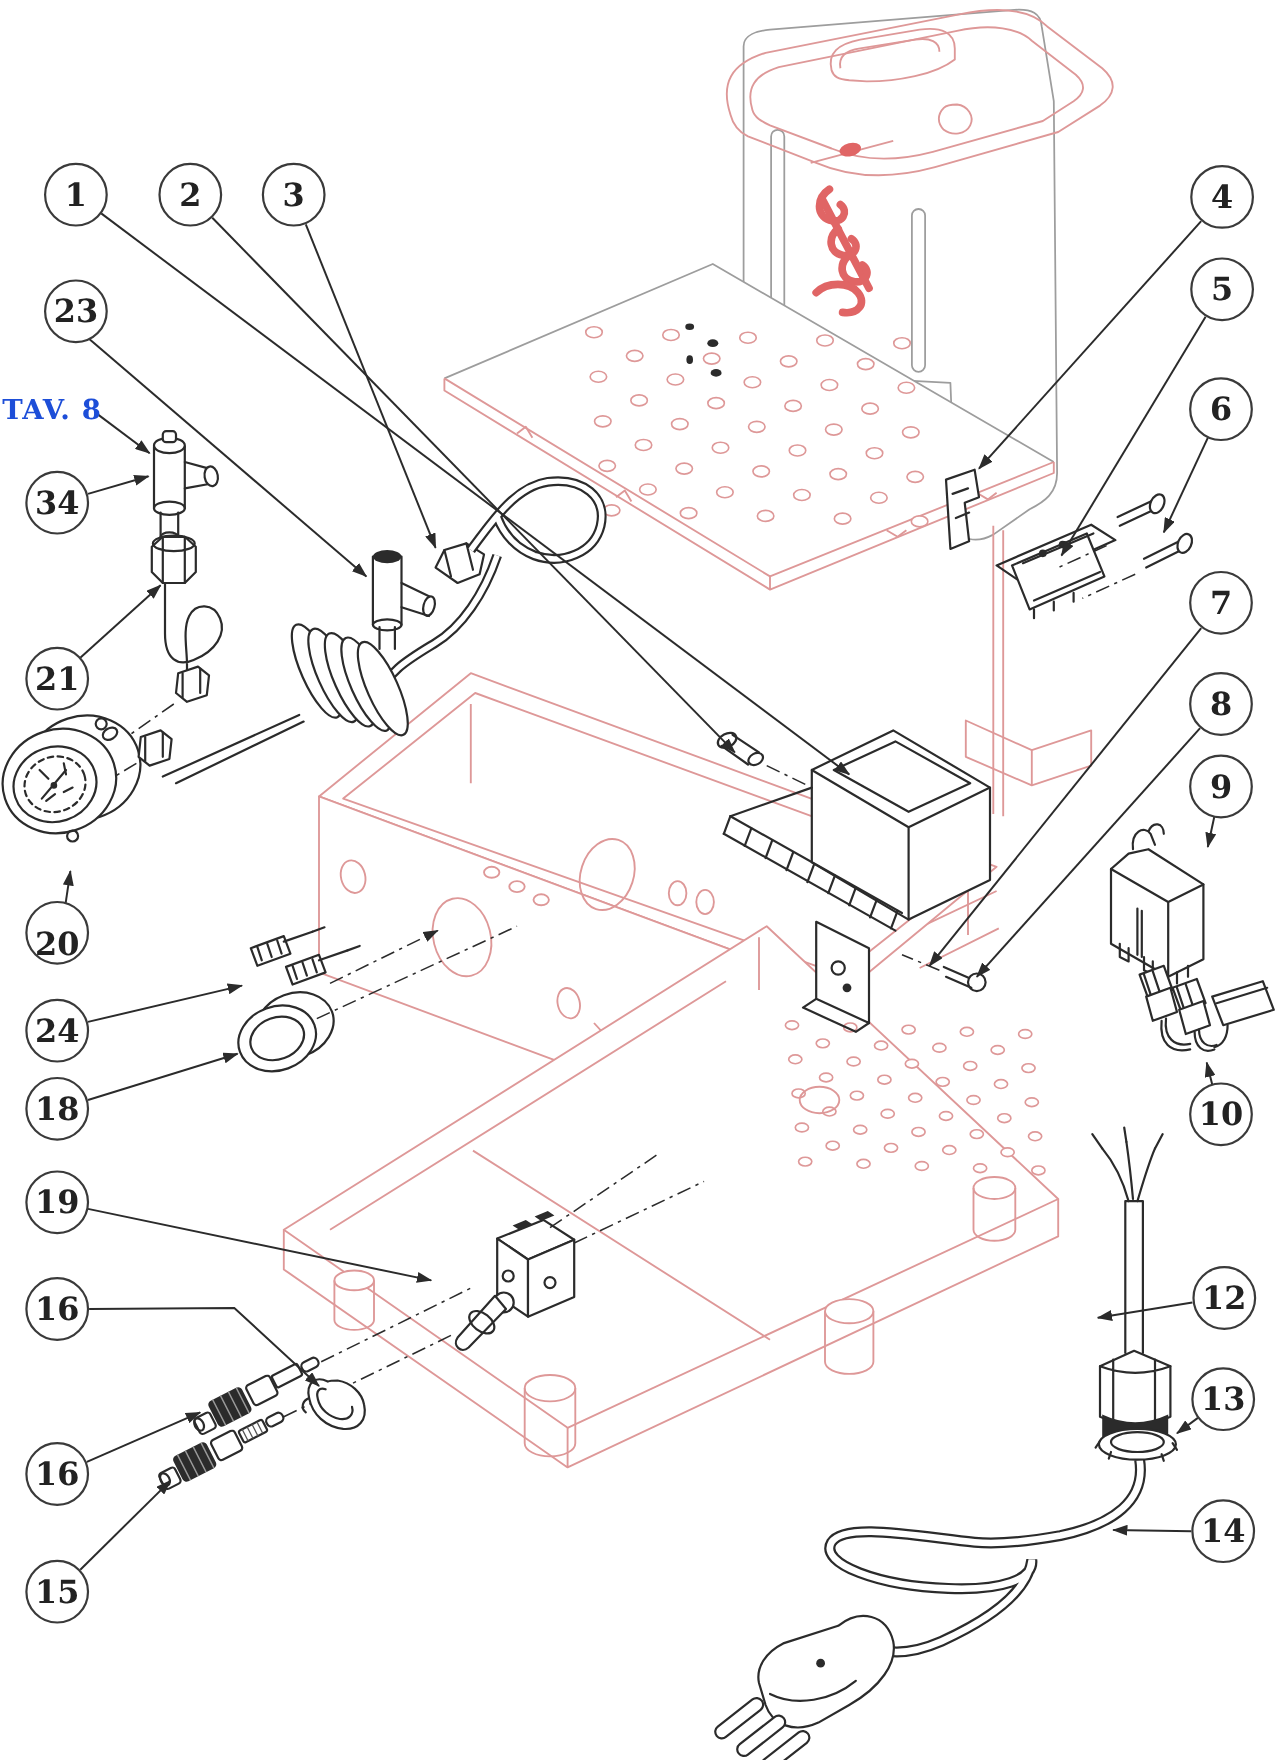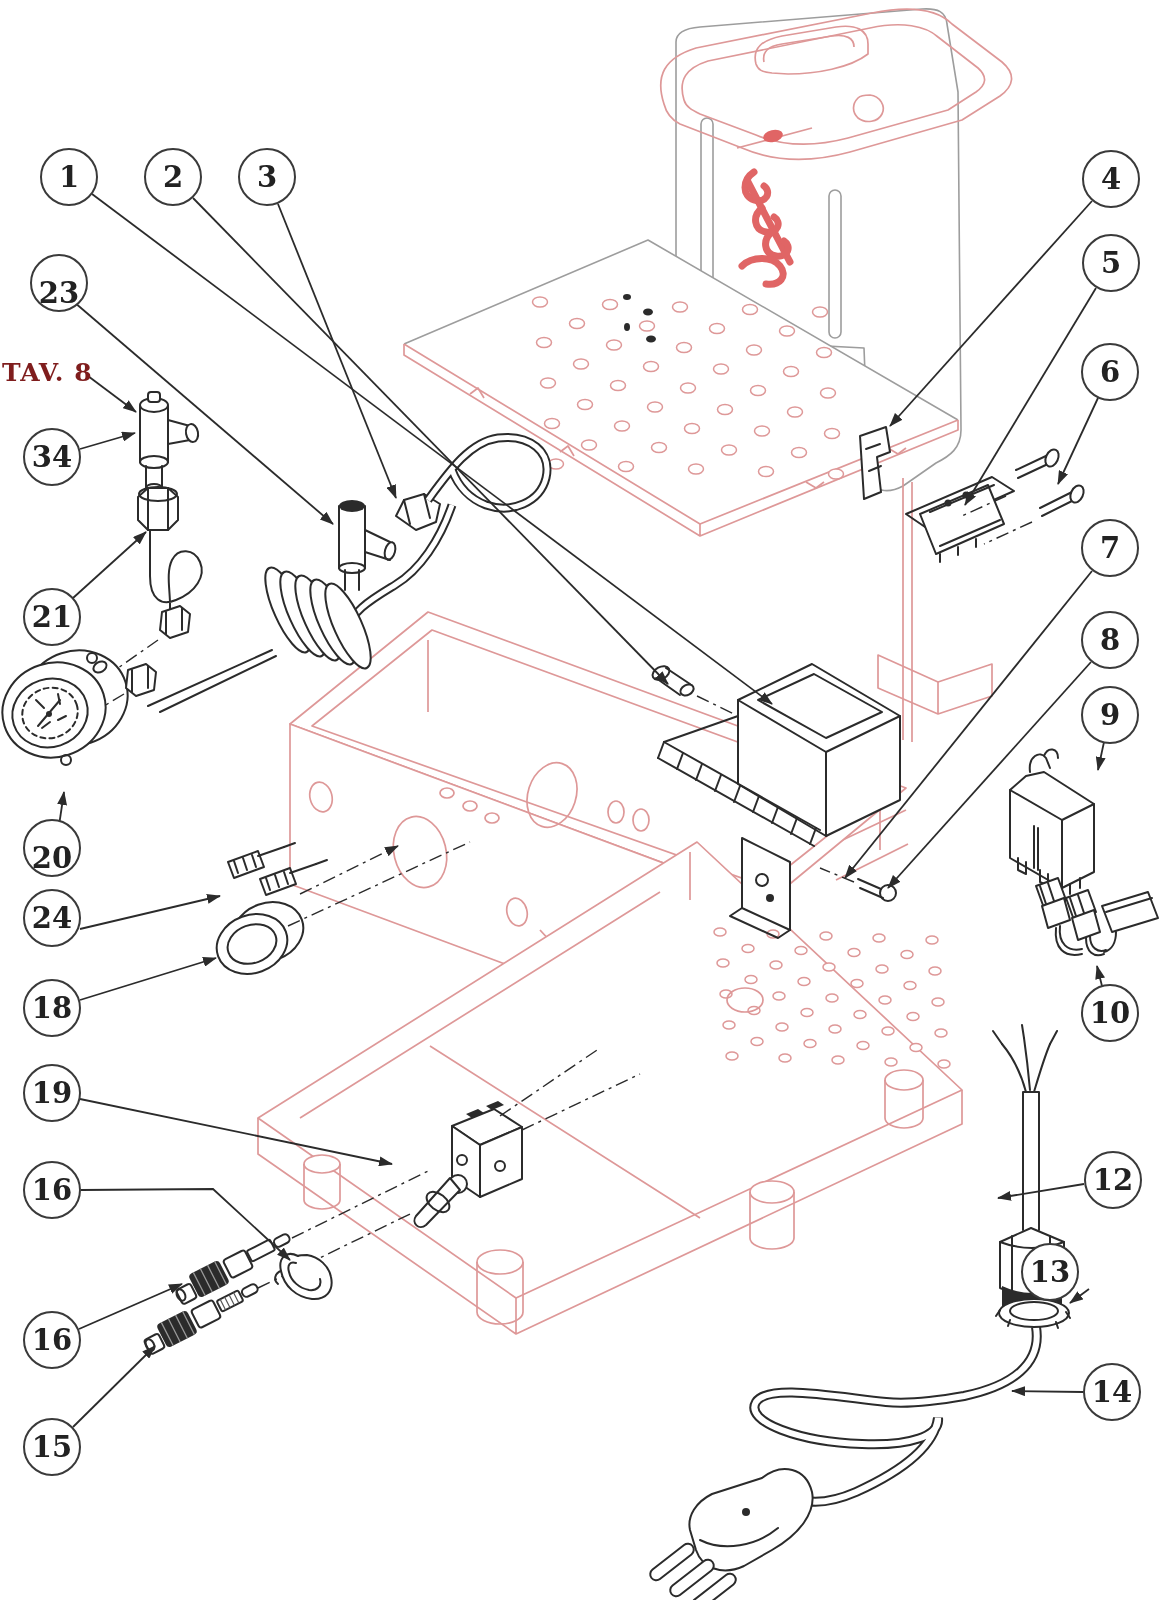--- a/index.html
+++ b/index.html
@@ -2,21 +2,21 @@
 <html><head>
 <meta charset="utf-8">
 <style>
   html,body{margin:0;padding:0;background:#e8e8e8;}
   .stage{position:relative;width:1160px;height:1600px;background:#ffffff;overflow:hidden;
          font-family:"DejaVu Serif", serif;}
   .stage svg{position:absolute;left:0;top:0;}
   .callout{position:absolute;width:58px;height:58px;border:2.5px solid #3a3a3a;border-radius:50%;
            background:#fff;box-sizing:border-box;display:flex;align-items:center;justify-content:center;
            font-size:29px;font-weight:600;color:#222;z-index:3;}
-  .tav{position:absolute;left:2px;top:358px;font-size:25px;font-weight:bold;color:#7f1d1d;
+  .tav{position:absolute;left:2px;top:358px;font-size:25px;font-weight:bold;color:#1d4ed8;
        letter-spacing:1px;z-index:3;}
   .pk{stroke:#de9898;fill:none;stroke-width:1.7;stroke-linejoin:round;}
   .pk2{stroke:#de9898;fill:#fff;stroke-width:1.7;stroke-linejoin:round;}
   .gy{stroke:#9d9d9d;fill:none;stroke-width:1.6;stroke-linejoin:round;}
   .gy2{stroke:#9d9d9d;fill:#fff;stroke-width:1.6;stroke-linejoin:round;}
   .bk{stroke:#2b2b2b;fill:none;stroke-width:2;stroke-linejoin:round;stroke-linecap:round;}
   .bk2{stroke:#2b2b2b;fill:#fff;stroke-width:2;stroke-linejoin:round;}
   .bkf{fill:#2b2b2b;stroke:none;}
   .ld{stroke:#2b2b2b;stroke-width:1.8;fill:none;}
   .dd{stroke:#2b2b2b;stroke-width:1.4;fill:none;stroke-dasharray:13 5 3 5;}
@@ -503,21 +503,21 @@
     </div>
   <div class="callout" style="left:1081px;top:686px;">
       <span>9</span>
     </div>
   <div class="callout" style="left:1081px;top:984px;">
       <span>10</span>
     </div>
   <div class="callout" style="left:1084px;top:1151px;">
       <span>12</span>
     </div>
-  <div class="callout" style="left:1021px;top:1243px;align-items:center;">
+  <div class="callout" style="left:1083px;top:1243px;align-items:center;">
       <span>13</span>
     </div>
   <div class="callout" style="left:1083px;top:1363px;">
       <span>14</span>
     </div>
   <div class="callout" style="left:23px;top:1418px;">
       <span>15</span>
     </div>
   <div class="callout" style="left:23px;top:1311px;">
       <span>16</span>
@@ -533,21 +533,21 @@
     </div>
   <div class="callout" style="left:23px;top:819px;align-items:flex-end;">
       <span>20</span>
     </div>
   <div class="callout" style="left:23px;top:588px;">
       <span>21</span>
     </div>
   <div class="callout" style="left:23px;top:428px;">
       <span>34</span>
     </div>
-  <div class="callout" style="left:30px;top:254px;align-items:flex-end;">
+  <div class="callout" style="left:40px;top:254px;">
       <span>23</span>
     </div>
-  <div class="callout" style="left:23px;top:889px;">
+  <div class="callout" style="left:23px;top:908px;">
       <span>24</span>
     </div>
 
   <div class="tav">TAV. 8</div>
 </div>
 
 </body></html>

